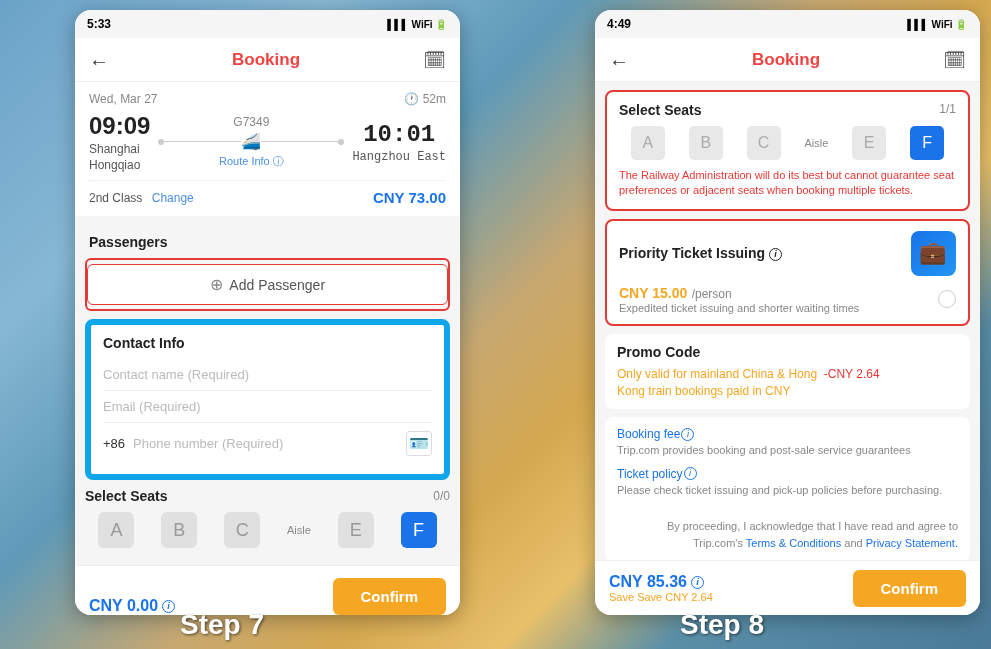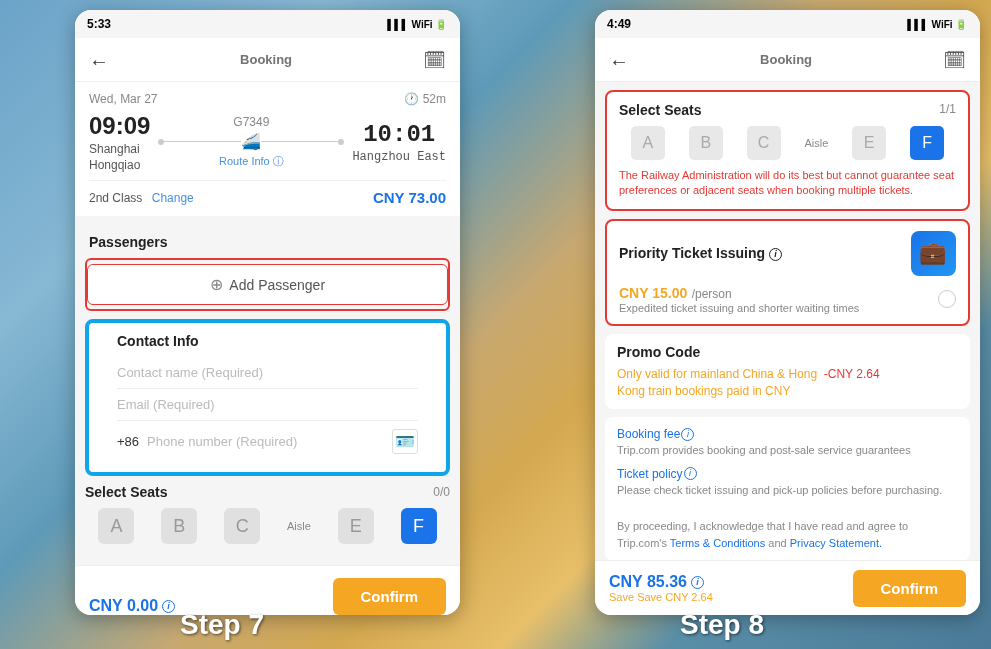--- a/index.html
+++ b/index.html
@@ -70,23 +70,23 @@
     .app-header {
       background: white;
       height: 44px;
       display: flex;
       align-items: center;
       padding: 0 14px;
       justify-content: space-between;
       border-bottom: 1px solid #eee;
     }
     .header-title {
-      font-size: 13px;
+      font-size: 17px;
       font-weight: 600;
-      color: #737373;
+      color: #ef4444;
     }
     .back-btn {
       font-size: 20px;
       color: #333;
       cursor: pointer;
     }
     .calendar-icon {
       font-size: 18px;
       color: #333;
     }
@@ -172,22 +172,22 @@
       cursor: pointer;
       margin: 4px 0;
       background: white;
     }
     .add-btn-icon { color: #888; font-size: 16px; }
 
     
     .contact-section {
       background: white;
       margin: 8px 10px;
-      padding: 10px 28px;
-      border: 4px solid #0ea5e9;
+      padding: 10px 12px;
+      border: 6px solid #0ea5e9;
       border-radius: 8px;
     }
     .contact-title {
       font-size: 14px;
       font-weight: 600;
       color: #222;
       margin-bottom: 8px;
     }
     .contact-field {
       border-bottom: 1px solid #eee;
@@ -362,21 +362,21 @@
       background: white;
       margin: 8px 10px;
       padding: 10px 12px;
       border-radius: 8px;
     }
     .info-row {
       margin-bottom: 8px;
     }
     .info-row-title { font-size: 12px; color: #1a73e8; display: flex; align-items: center; gap: 1px; margin-bottom: 2px; }
     .info-row-desc { font-size: 11px; color: #888; line-height: 1.4; }
-    .agreement-text { font-size: 11px; color: #888; line-height: 1.5; margin-top: 20px; }
+    .agreement-text { font-size: 11px; color: #888; line-height: 1.5; margin-top: 20px; text-align: right; }
     .agreement-link { color: #1a73e8; }
 
     
     .bottom-bar-r {
       position: absolute;
       bottom: 0;
       left: 0;
       right: 0;
       height: 55px;
       background: white;

